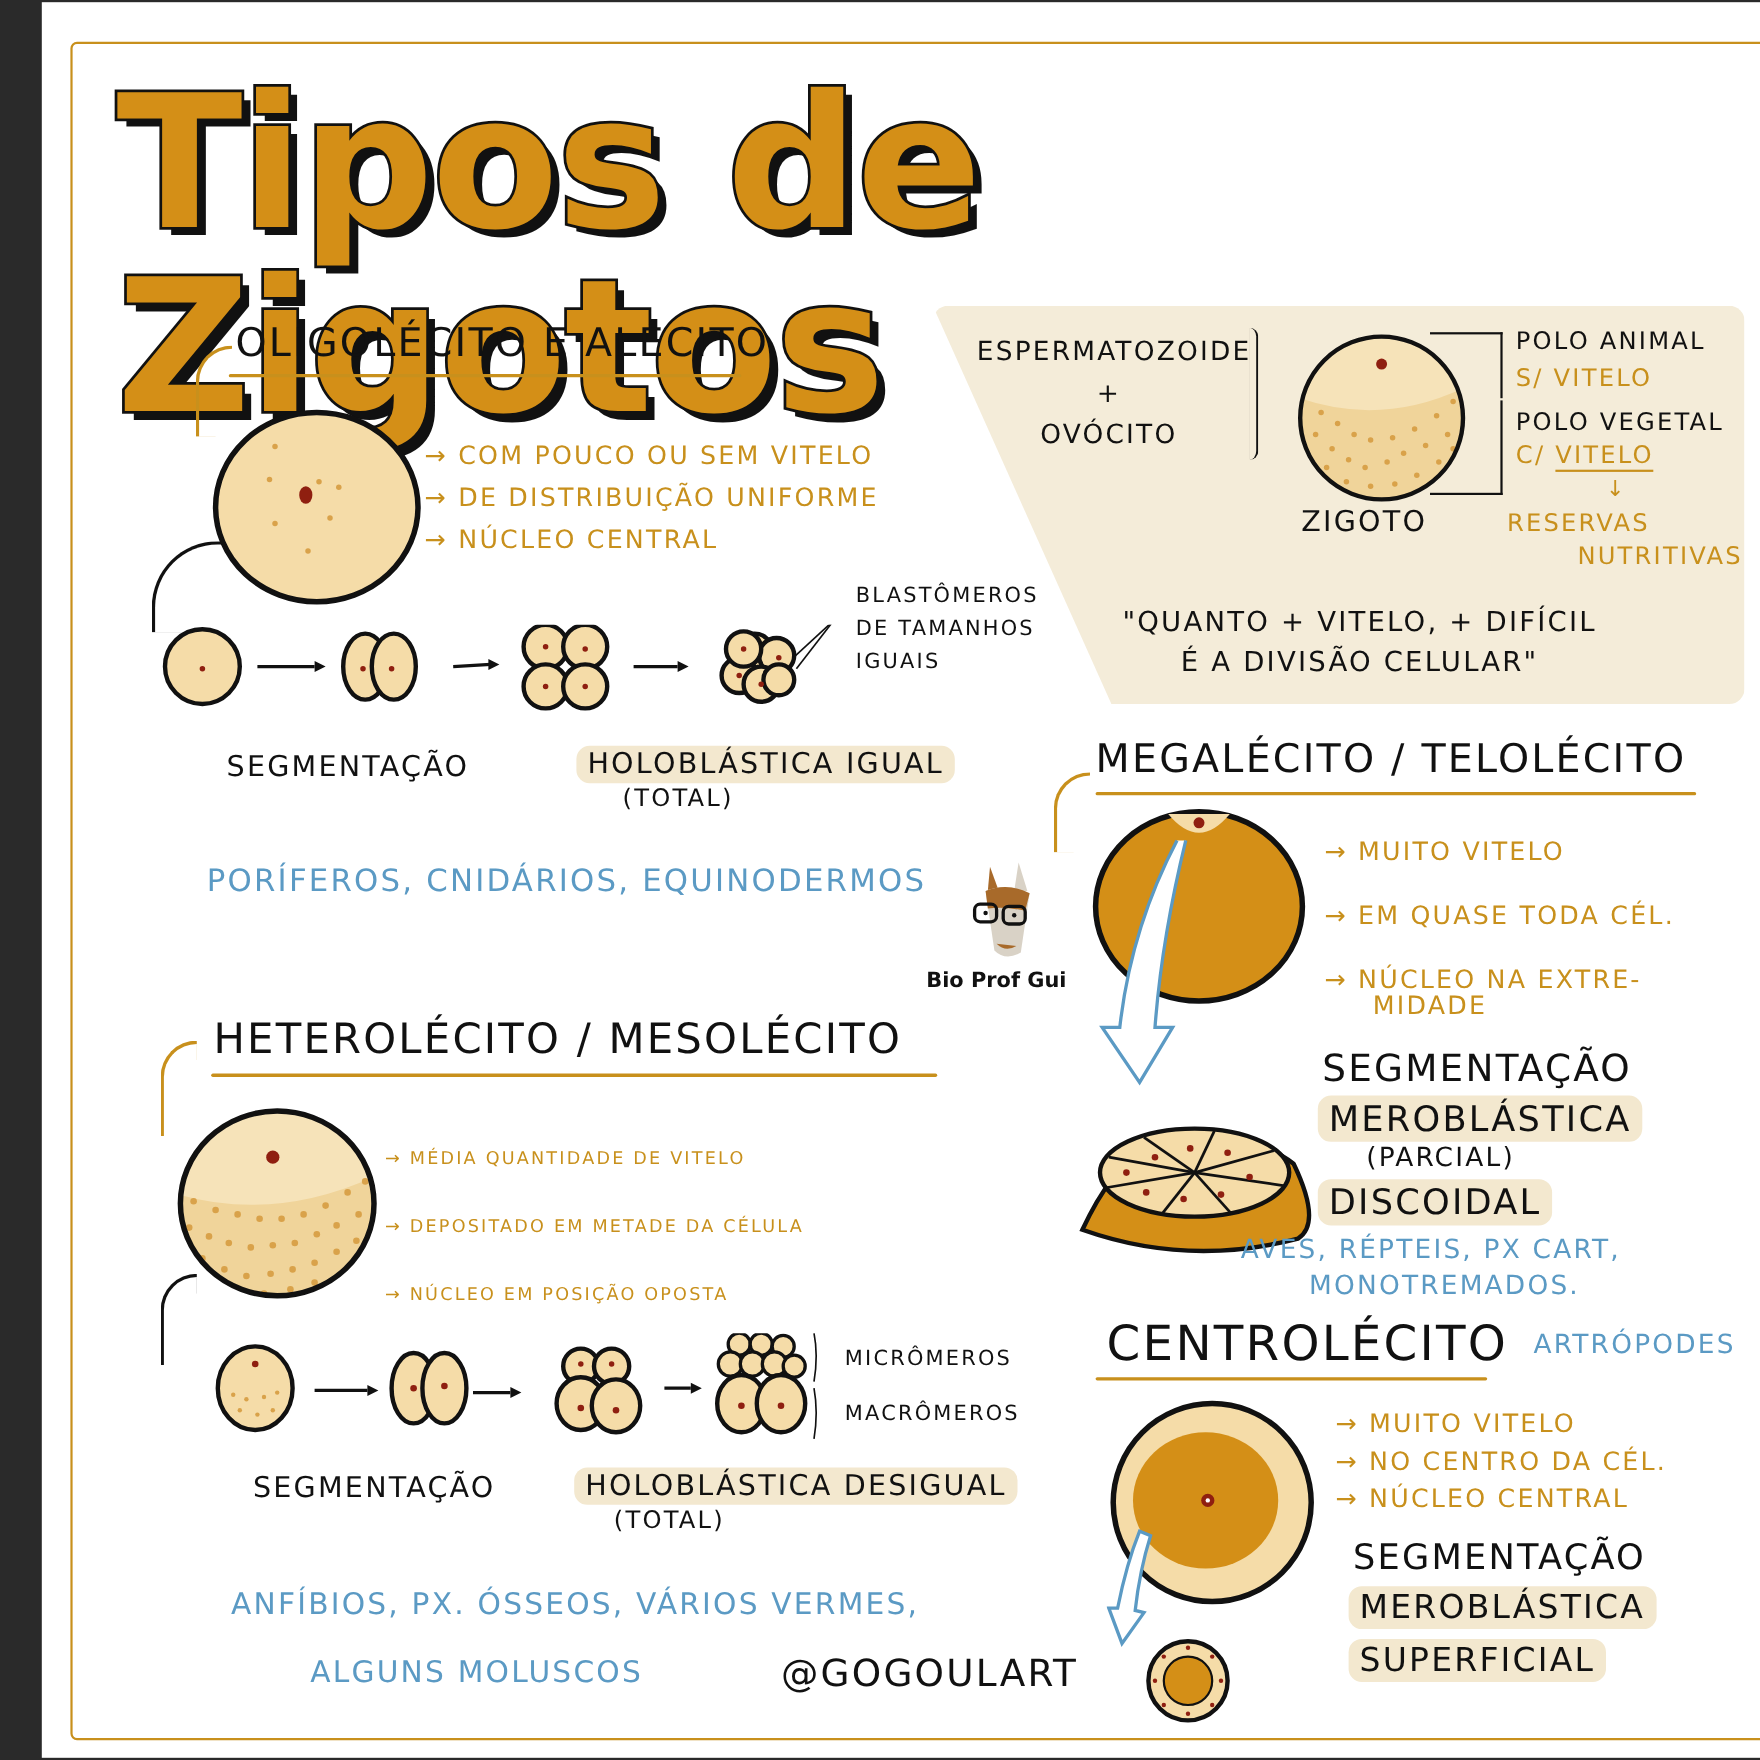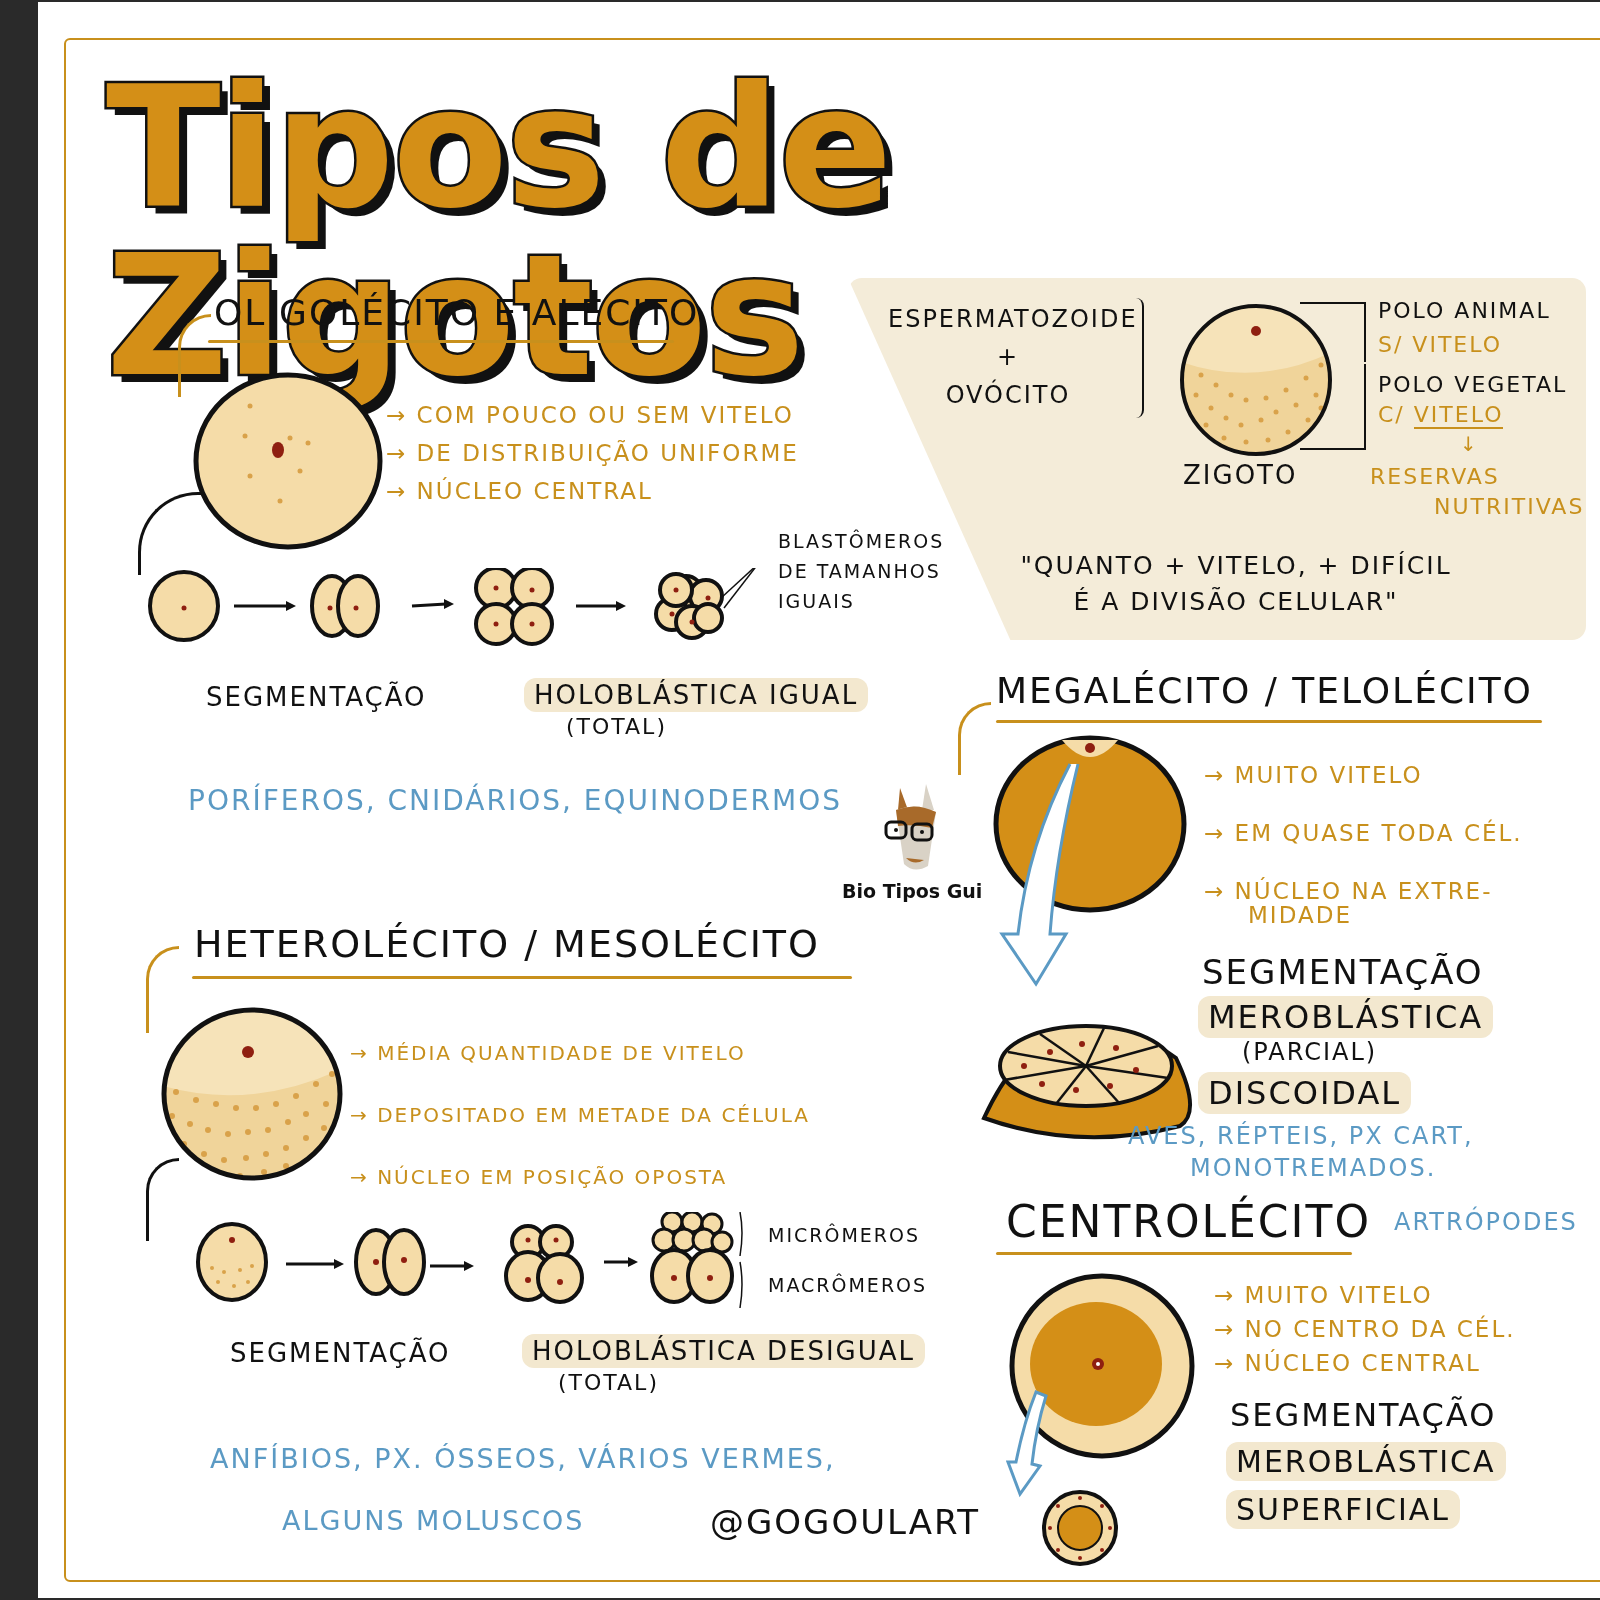--- a/index.html
+++ b/index.html
@@ -164,21 +164,21 @@
     <path d="M22 8 L30 30 L20 30Z" fill="#a86a2a"></path>
       <path d="M48 4 L56 30 L44 30Z" fill="#d9d2c6"></path>
     <path d="M18 30 Q38 22 58 32 L50 86 Q36 94 26 84Z" fill="#d9d2c6"></path>
     <path d="M18 30 Q38 22 58 32 L54 48 Q36 44 20 46Z" fill="#a86a2a"></path>
     <rect x="8" y="42" width="20" height="16" rx="5" fill="none" stroke="#111" stroke-width="3"></rect>
     <rect x="34" y="44" width="20" height="16" rx="5" fill="none" stroke="#111" stroke-width="3"></rect>
     <circle cx="18" cy="50" r="2" fill="#111"></circle>
       <circle cx="44" cy="52" r="2" fill="#111"></circle>
     <path d="M28 78 Q36 86 46 80" fill="#a86a2a"></path>
   </svg>
-  <div class="abs" style="left:804px;top:878px;font-size:19px;font-weight:bold;color:#111;font-family:'DejaVu Sans',sans-serif;">Bio Tipos Gui</div>
+  <div class="abs" style="left:804px;top:878px;font-size:19px;font-weight:bold;color:#111;font-family:'DejaVu Sans',sans-serif;">Bio Prof Gui</div>
 
   <div class="abs hand h-black" style="left:156px;top:920px;font-size:38px;">HETEROLÉCITO / MESOLÉCITO</div>
   <div class="underline" style="left:154px;top:974px;width:660px;"></div>
   <div class="abs" style="left:108px;top:944px;width:30px;height:84px;border-left:3px solid #c8901c;border-top:3px solid #c8901c;border-radius:40px 0 0 0;"></div>
   <svg class="abs" style="left:118px;top:1002px;" width="196" height="184">
     <defs>
         <clipPath id="hc">
           <ellipse cx="96" cy="90" rx="88" ry="84"></ellipse>
         </clipPath>
       </defs>
@@ -214,21 +214,21 @@
           <circle cx="168" cy="124" r="3"></circle>
         <circle cx="60" cy="170" r="3"></circle>
           <circle cx="84" cy="172" r="3"></circle>
           <circle cx="108" cy="168" r="3"></circle>
           <circle cx="130" cy="162" r="3"></circle>
       </g>
     </g>
     <ellipse cx="96" cy="90" rx="88" ry="84" fill="none" stroke="#111" stroke-width="5"></ellipse>
     <circle cx="92" cy="48" r="6" fill="#8f1f10"></circle>
   </svg>
-  <div class="abs hand orange" style="left:312px;top:1020px;line-height:62px;font-size:20px;">
+  <div class="abs hand orange" style="left:312px;top:1020px;line-height:62px;font-size:16px;">
     <div class="arrowtxt">MÉDIA QUANTIDADE DE VITELO</div>
     <div class="arrowtxt">DEPOSITADO EM METADE DA CÉLULA</div>
     <div class="arrowtxt">NÚCLEO EM POSIÇÃO OPOSTA</div>
   </div>
   <div class="abs" style="left:108px;top:1156px;width:30px;height:80px;border-left:3px solid #111;border-top:3px solid #111;border-radius:40px 0 0 0;"></div>
   <svg class="abs" style="left:156px;top:1210px;" width="560" height="100">
     <ellipse cx="38" cy="50" rx="34" ry="38" fill="#f5dca8" stroke="#111" stroke-width="4"></ellipse>
       <circle cx="38" cy="28" r="3" fill="#8f1f10"></circle>
     <g fill="#d9a24a">
         <circle cx="18" cy="56" r="2"></circle>

